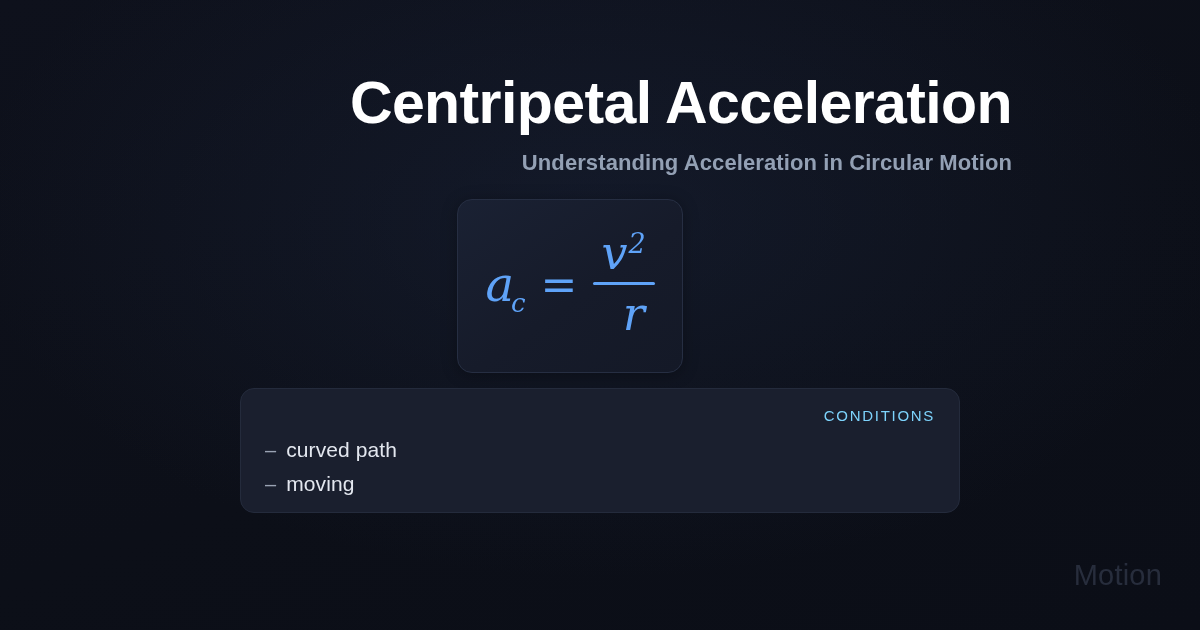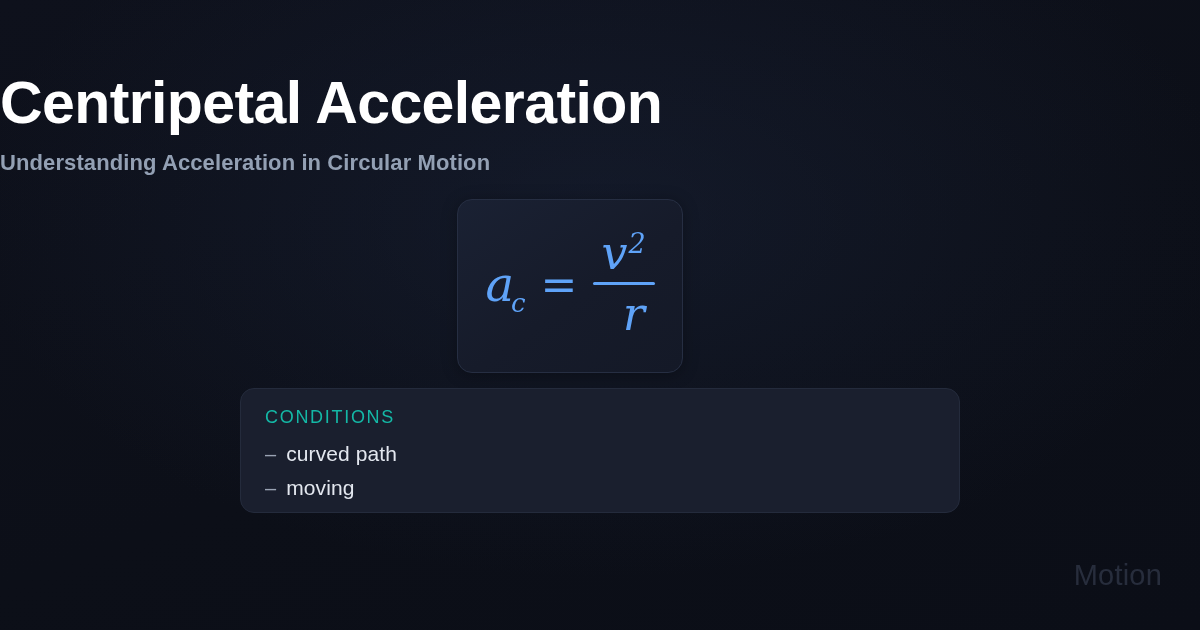--- a/index.html
+++ b/index.html
@@ -25,21 +25,21 @@
       radial-gradient(ellipse 900px 520px at 50% 34%, rgba(30,41,66,0.40) 0%, rgba(13,16,26,0) 70%),
       linear-gradient(160deg, #0e111c 0%, #0c0f18 55%, #0b0e17 100%);
   }
 
   
   .header {
     position: absolute;
     top: 72px;
     left: 0;
     width: 1012px;
-    text-align: left;
+    text-align: right;
   }
 
   .title {
     font-size: 59px;
     font-weight: 700;
     color: #ffffff;
     letter-spacing: -0.6px;
     line-height: 1.08;
     white-space: nowrap;
   }
@@ -143,25 +143,26 @@
     top: 388px;
     width: 720px;
     height: 125px;
     border-radius: 14px;
     border: 1px solid #242b3c;
     background: #1a1f2e;
     padding: 18px 24px 16px 24px;
   }
 
   .conditions-label {
-    font-size: 18px;
+    font-size: 15px;
     font-weight: 400;
     letter-spacing: 1.7px;
-    color: #14b8a6;
+    color: #7dd3fc;
     text-transform: uppercase;
+    text-align: right;
   }
 
   .conditions-list {
     list-style: none;
     margin-top: 9px;
   }
 
   .conditions-list li {
     display: flex;
     align-items: baseline;

